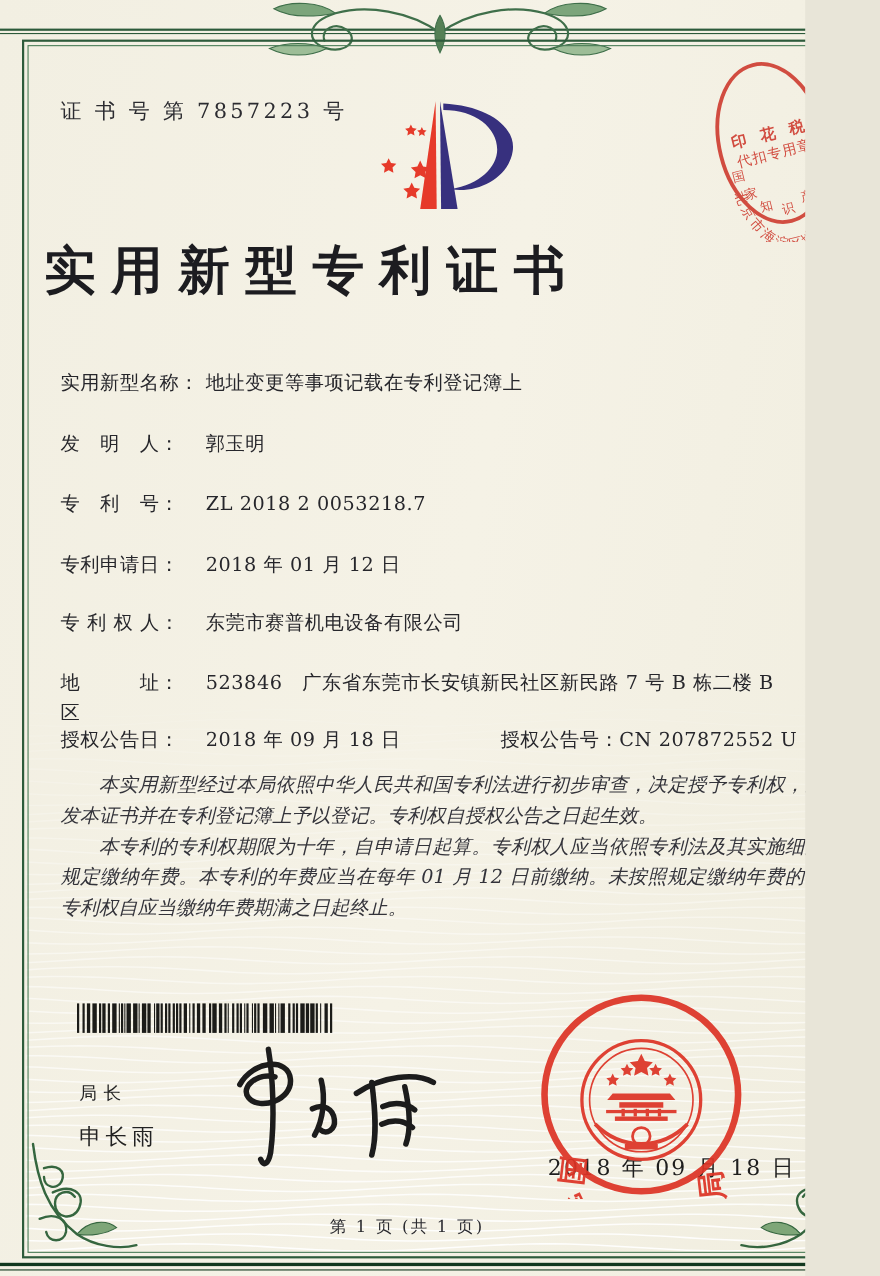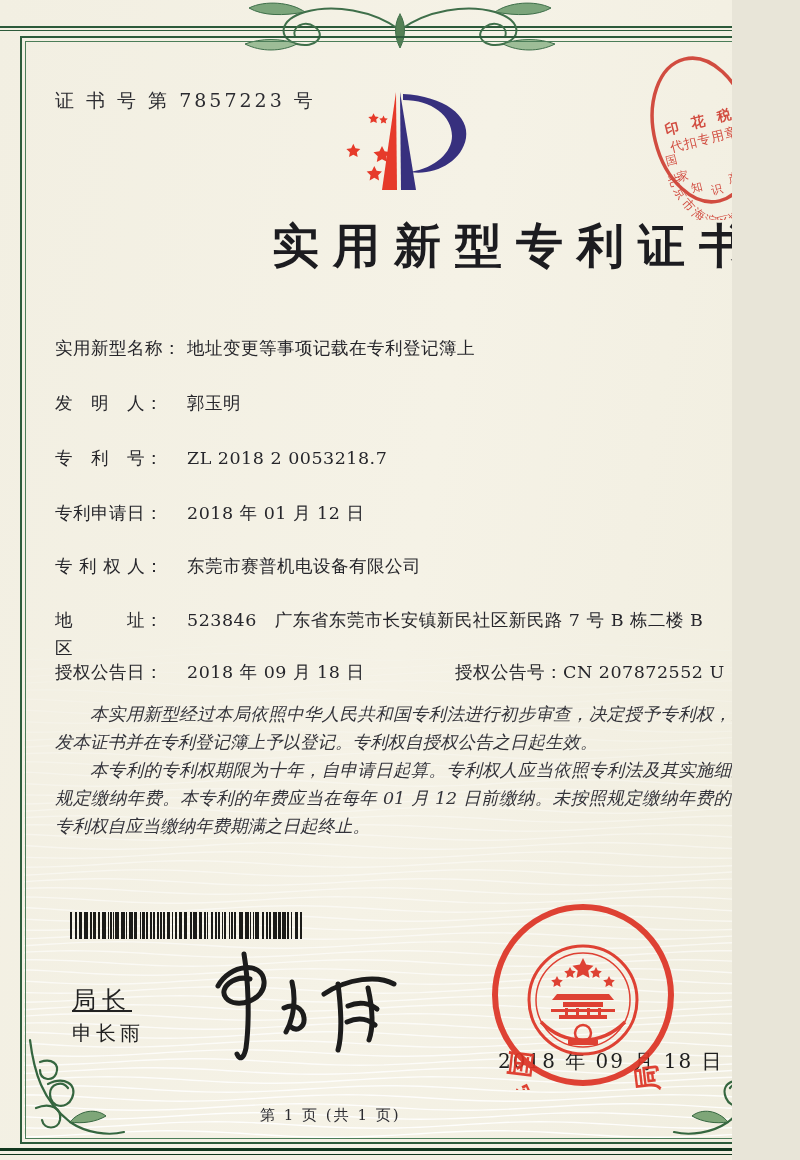--- a/index.html
+++ b/index.html
@@ -12,36 +12,36 @@
 o    background:linear-gradient(to bottom,rgba(215,232,203,0) 0%,rgba(213,231,200,.35) 35%,rgba(207,228,192,.85) 70%,rgba(203,226,188,.95) 100%);}
   #waves-svg{left:24px;top:640px;z-index:2;}
   
   #frame-outer{left:20px;top:36px;width:736px;height:1104px;border:2px solid #2d5b3b;z-index:4;}
   #frame-inner{left:3px;top:3px;right:3px;bottom:3px;border:1px solid #4b7d58;}
   .topline{left:0;width:800px;background:#2c5a3a;z-index:3;}
   #bottom-line1{left:0;top:1148px;width:800px;height:3px;background:#12381f;z-index:4;}
   #bottom-line2{left:0;top:1154px;width:800px;height:1px;background:#12381f;z-index:4;}
   
   #cert-no{left:55px;top:88px;font-size:19px;letter-spacing:3px;color:#2b2b30;z-index:5;}
-  #title{left:40px;top:215px;width:720px;text-align:right;font-size:47px;font-weight:bold;
+  #title{left:40px;top:215px;width:720px;text-align:left;font-size:47px;font-weight:bold;
          letter-spacing:14px;color:#1c1c20;z-index:5;}
   .row{left:55px;font-size:17.5px;color:#26262b;z-index:5;letter-spacing:.5px;white-space:nowrap;}
   .row .lbl{display:inline-block;min-width:132px;white-space:pre;}
   #grant-no-right{left:455px;top:660px;font-size:17.5px;color:#26262b;z-index:5;letter-spacing:.5px;}
   #body-text{left:55px;top:700px;width:694px;z-index:5;font-size:17.5px;line-height:28px;
              color:#33333a;text-align:justify;font-style:italic;}
   #body-text p{margin:0;text-indent:2em;}
   #barcode{left:70px;top:912px;z-index:6;}
-  #director-title{left:72px;top:984px;font-size:24px;letter-spacing:6px;color:#222;z-index:5;text-decoration:underline;}
+  #director-title{left:72px;top:984px;font-size:16px;letter-spacing:6px;color:#222;z-index:5;}
   #director-name{left:72px;top:1020px;font-size:20px;letter-spacing:4px;color:#222;z-index:5;}
   #signature{left:200px;top:948px;z-index:7;}
   #seal-date{left:498px;top:1048px;font-size:20px;letter-spacing:2px;color:#1e1e1e;z-index:5;}
   #seal{left:488px;top:900px;z-index:8;opacity:.93;}
   #tax-stamp{left:626px;top:40px;z-index:9;opacity:.92;}
-  #footer{left:260px;top:1106px;width:220px;text-align:left;font-size:15px;letter-spacing:2px;
+  #footer{left:260px;top:1106px;width:220px;text-align:center;font-size:15px;letter-spacing:2px;
           color:#2b2b30;z-index:5;}
   #logo{left:332px;top:84px;z-index:5;}
   #top-ornament{left:205px;top:0px;z-index:4;}
 </style>
 </head>
 <body>
 
 <div id="page">
 
   <div id="green-wash" class="abs"></div>

